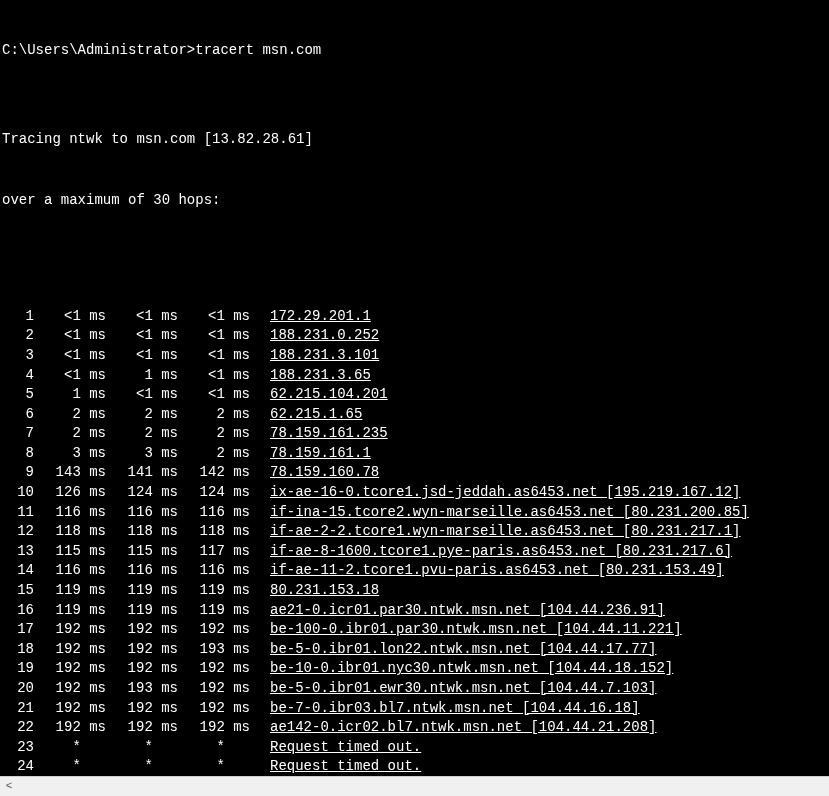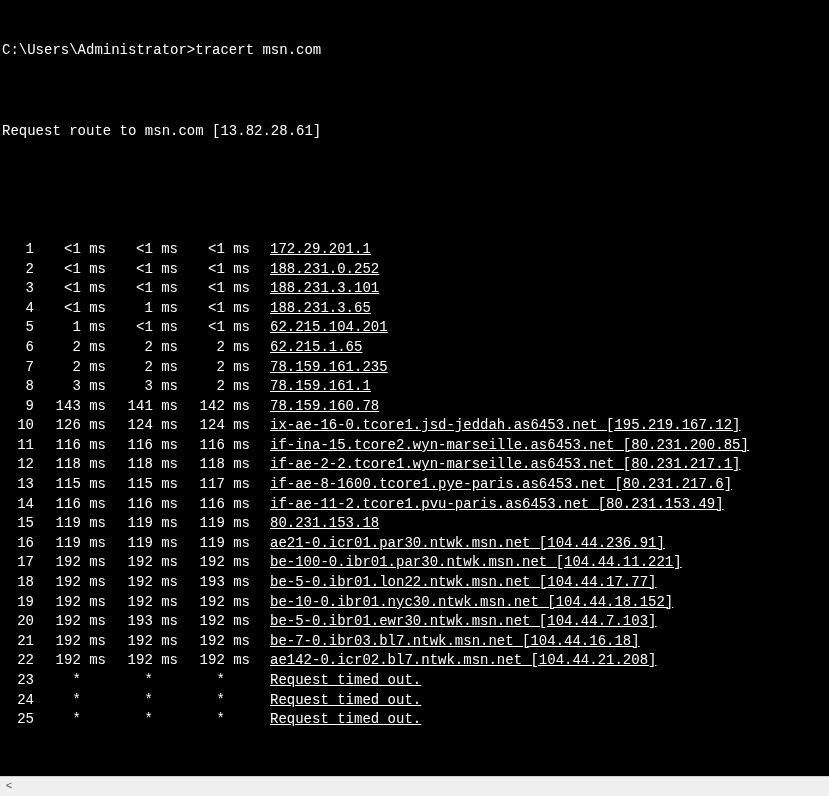--- a/index.html
+++ b/index.html
@@ -11,21 +11,21 @@
       line-height: 1.4;
       width: 829px;
       overflow: hidden;
     }
     .terminal {
       padding: 2px 0 0 2px;
       white-space: pre;
       height: 776px;
       overflow: hidden;
     }
-    .prompt-line { margin-bottom: 8px; }
+    .prompt-line { margin-bottom: 16px; }
     .header { margin-top: 14px; margin-bottom: 2px; }
     .hop-row { height: 19.6px; line-height: 19.6px; }
     .hopnum { display: inline-block; width: 32px; text-align: right; }
     .timecol { display: inline-block; width: 72px; text-align: right; }
     .hostcol { display: inline-block; padding-left: 20px; text-decoration: underline; }
     .scrollbar-area {
       position: fixed;
       bottom: 0;
       left: 0;
       width: 829px;
@@ -41,21 +41,22 @@
       color: #555;
       font-size: 11px;
       cursor: pointer;
     }
   </style>
 </head>
 <body>
 
 <div class="terminal">
   <div class="prompt-line"><span>C:\Users\Administrator&gt;</span><span>tracert msn.com</span></div>
-  <div class="header">Request route to msn.com [13.82.28.61]</div>
+  <div class="header">Tracing ntwk to msn.com [13.82.28.61]</div>
+  <div>over a maximum of 30 hops:</div>
   <div style="height:18px"></div>
   <div id="hops"><div class="hop-row"><span class="hopnum">  1</span><span class="timecol">   &lt;1 ms</span><span class="timecol">   &lt;1 ms</span><span class="timecol">   &lt;1 ms</span><span class="hostcol">172.29.201.1</span></div><div class="hop-row"><span class="hopnum">  2</span><span class="timecol">   &lt;1 ms</span><span class="timecol">   &lt;1 ms</span><span class="timecol">   &lt;1 ms</span><span class="hostcol">188.231.0.252</span></div><div class="hop-row"><span class="hopnum">  3</span><span class="timecol">   &lt;1 ms</span><span class="timecol">   &lt;1 ms</span><span class="timecol">   &lt;1 ms</span><span class="hostcol">188.231.3.101</span></div><div class="hop-row"><span class="hopnum">  4</span><span class="timecol">   &lt;1 ms</span><span class="timecol">    1 ms</span><span class="timecol">   &lt;1 ms</span><span class="hostcol">188.231.3.65</span></div><div class="hop-row"><span class="hopnum">  5</span><span class="timecol">    1 ms</span><span class="timecol">   &lt;1 ms</span><span class="timecol">   &lt;1 ms</span><span class="hostcol">62.215.104.201</span></div><div class="hop-row"><span class="hopnum">  6</span><span class="timecol">    2 ms</span><span class="timecol">    2 ms</span><span class="timecol">    2 ms</span><span class="hostcol">62.215.1.65</span></div><div class="hop-row"><span class="hopnum">  7</span><span class="timecol">    2 ms</span><span class="timecol">    2 ms</span><span class="timecol">    2 ms</span><span class="hostcol">78.159.161.235</span></div><div class="hop-row"><span class="hopnum">  8</span><span class="timecol">    3 ms</span><span class="timecol">    3 ms</span><span class="timecol">    2 ms</span><span class="hostcol">78.159.161.1</span></div><div class="hop-row"><span class="hopnum">  9</span><span class="timecol">  143 ms</span><span class="timecol">  141 ms</span><span class="timecol">  142 ms</span><span class="hostcol">78.159.160.78</span></div><div class="hop-row"><span class="hopnum"> 10</span><span class="timecol">  126 ms</span><span class="timecol">  124 ms</span><span class="timecol">  124 ms</span><span class="hostcol">ix-ae-16-0.tcore1.jsd-jeddah.as6453.net [195.219.167.12]</span></div><div class="hop-row"><span class="hopnum"> 11</span><span class="timecol">  116 ms</span><span class="timecol">  116 ms</span><span class="timecol">  116 ms</span><span class="hostcol">if-ina-15.tcore2.wyn-marseille.as6453.net [80.231.200.85]</span></div><div class="hop-row"><span class="hopnum"> 12</span><span class="timecol">  118 ms</span><span class="timecol">  118 ms</span><span class="timecol">  118 ms</span><span class="hostcol">if-ae-2-2.tcore1.wyn-marseille.as6453.net [80.231.217.1]</span></div><div class="hop-row"><span class="hopnum"> 13</span><span class="timecol">  115 ms</span><span class="timecol">  115 ms</span><span class="timecol">  117 ms</span><span class="hostcol">if-ae-8-1600.tcore1.pye-paris.as6453.net [80.231.217.6]</span></div><div class="hop-row"><span class="hopnum"> 14</span><span class="timecol">  116 ms</span><span class="timecol">  116 ms</span><span class="timecol">  116 ms</span><span class="hostcol">if-ae-11-2.tcore1.pvu-paris.as6453.net [80.231.153.49]</span></div><div class="hop-row"><span class="hopnum"> 15</span><span class="timecol">  119 ms</span><span class="timecol">  119 ms</span><span class="timecol">  119 ms</span><span class="hostcol">80.231.153.18</span></div><div class="hop-row"><span class="hopnum"> 16</span><span class="timecol">  119 ms</span><span class="timecol">  119 ms</span><span class="timecol">  119 ms</span><span class="hostcol">ae21-0.icr01.par30.ntwk.msn.net [104.44.236.91]</span></div><div class="hop-row"><span class="hopnum"> 17</span><span class="timecol">  192 ms</span><span class="timecol">  192 ms</span><span class="timecol">  192 ms</span><span class="hostcol">be-100-0.ibr01.par30.ntwk.msn.net [104.44.11.221]</span></div><div class="hop-row"><span class="hopnum"> 18</span><span class="timecol">  192 ms</span><span class="timecol">  192 ms</span><span class="timecol">  193 ms</span><span class="hostcol">be-5-0.ibr01.lon22.ntwk.msn.net [104.44.17.77]</span></div><div class="hop-row"><span class="hopnum"> 19</span><span class="timecol">  192 ms</span><span class="timecol">  192 ms</span><span class="timecol">  192 ms</span><span class="hostcol">be-10-0.ibr01.nyc30.ntwk.msn.net [104.44.18.152]</span></div><div class="hop-row"><span class="hopnum"> 20</span><span class="timecol">  192 ms</span><span class="timecol">  193 ms</span><span class="timecol">  192 ms</span><span class="hostcol">be-5-0.ibr01.ewr30.ntwk.msn.net [104.44.7.103]</span></div><div class="hop-row"><span class="hopnum"> 21</span><span class="timecol">  192 ms</span><span class="timecol">  192 ms</span><span class="timecol">  192 ms</span><span class="hostcol">be-7-0.ibr03.bl7.ntwk.msn.net [104.44.16.18]</span></div><div class="hop-row"><span class="hopnum"> 22</span><span class="timecol">  192 ms</span><span class="timecol">  192 ms</span><span class="timecol">  192 ms</span><span class="hostcol">ae142-0.icr02.bl7.ntwk.msn.net [104.44.21.208]</span></div><div class="hop-row"><span class="hopnum"> 23</span><span class="timecol">    *   </span><span class="timecol">    *   </span><span class="timecol">    *   </span><span class="hostcol">Request timed out.</span></div><div class="hop-row"><span class="hopnum"> 24</span><span class="timecol">    *   </span><span class="timecol">    *   </span><span class="timecol">    *   </span><span class="hostcol">Request timed out.</span></div><div class="hop-row"><span class="hopnum"> 25</span><span class="timecol">    *   </span><span class="timecol">    *   </span><span class="timecol">    *   </span><span class="hostcol">Request timed out.</span></div></div>
   
 </div>
 
 <div class="scrollbar-area">
   <div class="scroll-left">
       <span>&lt;</span>
     </div>
 </div>

